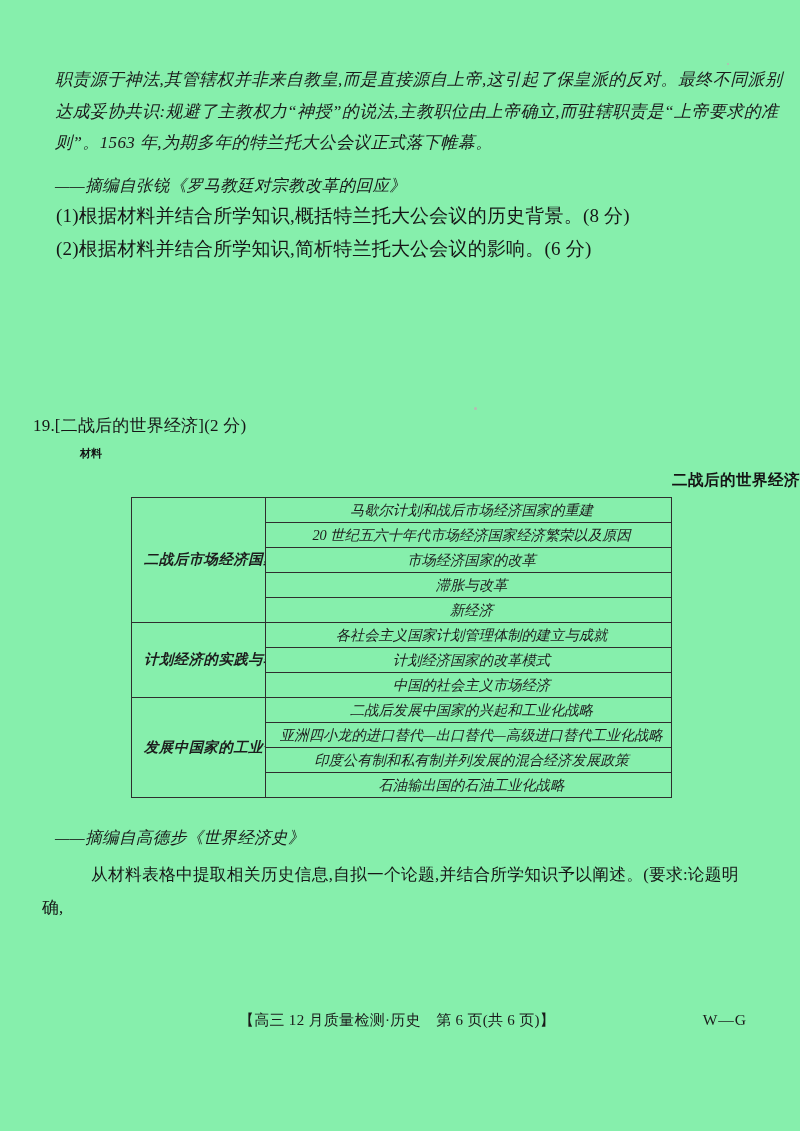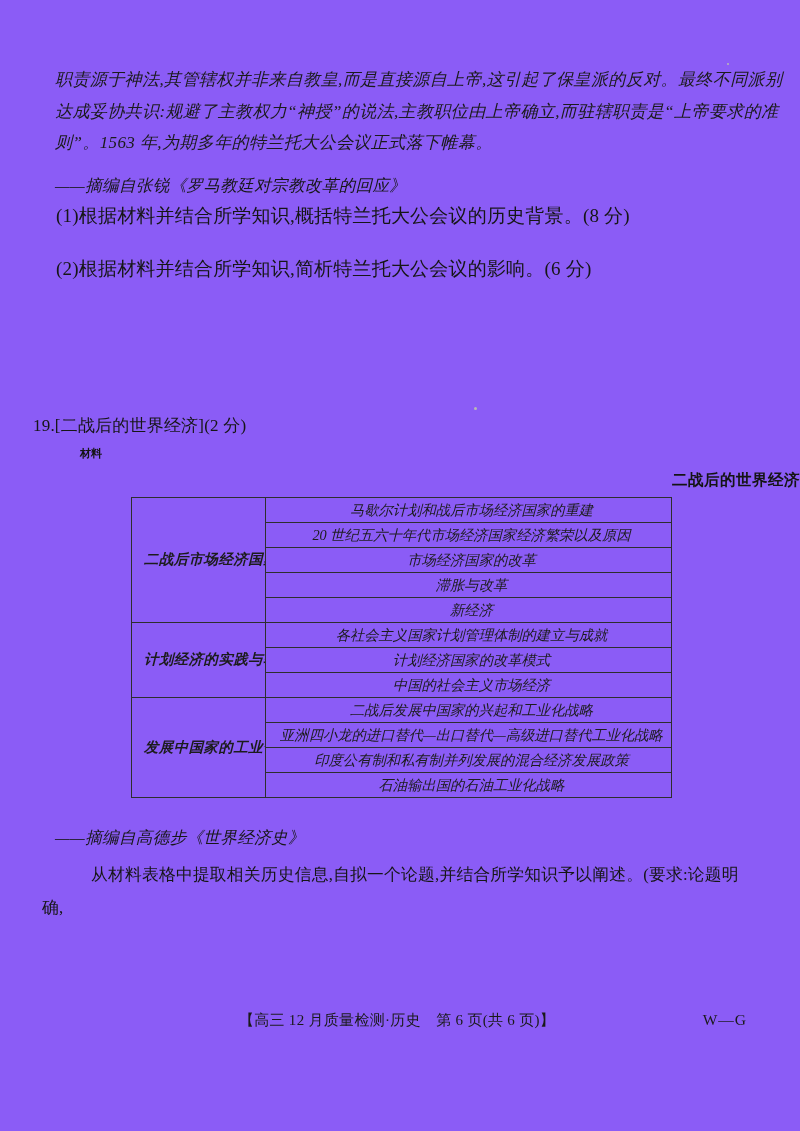--- a/index.html
+++ b/index.html
@@ -2,21 +2,21 @@
 <html><head>
 <meta charset="utf-8">
 <style>
   * { margin: 0; padding: 0; box-sizing: border-box; }
   html, body { background: #e8e8e8; }
   .page {
     position: relative;
     width: 800px;
     height: 1131px;
     margin: 0 auto;
-    background: #8b5cf6;
+    background: #86efac;
     overflow: hidden;
     font-family: "Liberation Serif", serif;
     color: #1e1e1e;
   }
 
   
   .material-para {
     position: absolute;
     left: 55px; top: 64px; width: 699px;
     font-style: italic;
@@ -40,21 +40,21 @@
 
   .question-line {
     position: absolute;
     left: 56px;
     font-size: 19px;
     letter-spacing: 0.2px;
     color: #161616;
     white-space: nowrap;
   }
   .q18-1 { top: 203px; }
-  .q18-2 { top: 236px; margin-top: 20px; }
+  .q18-2 { top: 236px; }
 
   .q19-heading {
     position: absolute;
     left: 33px; top: 414px;
     font-size: 17px;
     letter-spacing: 0.2px;
     color: #161616;
   }
   .material-label {
     position: absolute;

